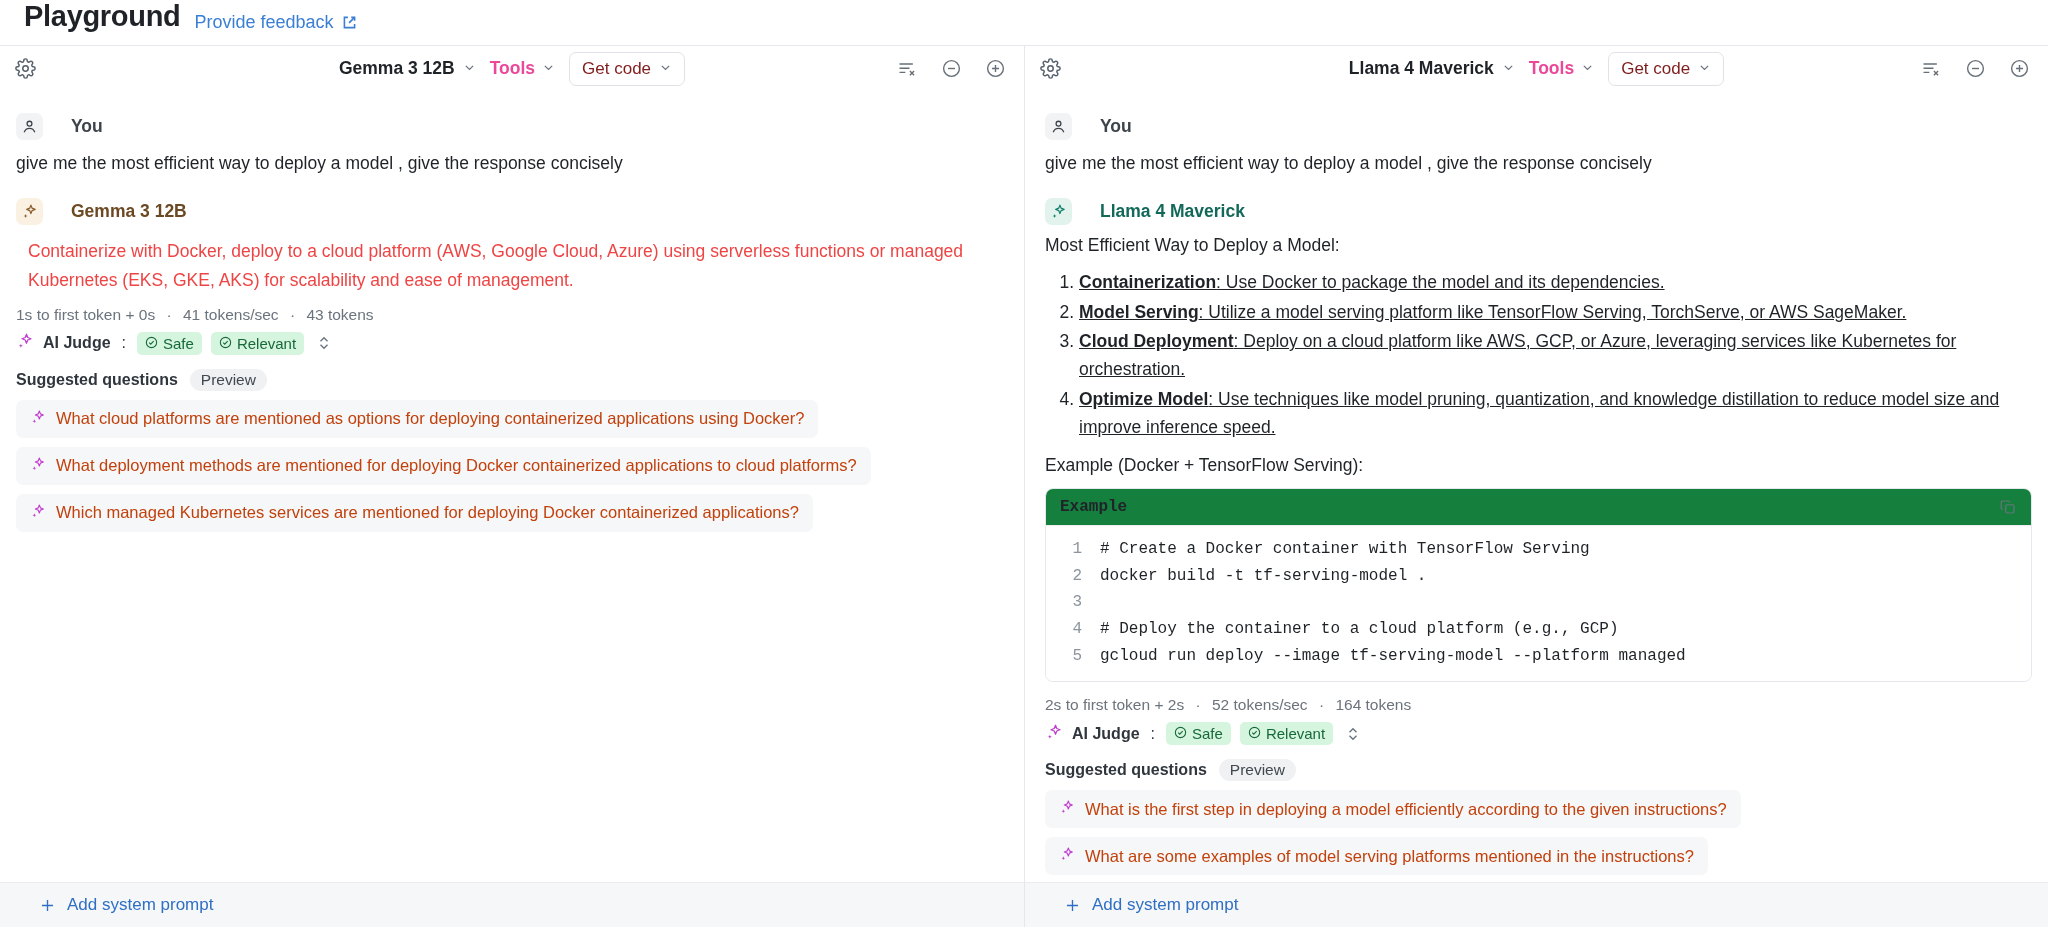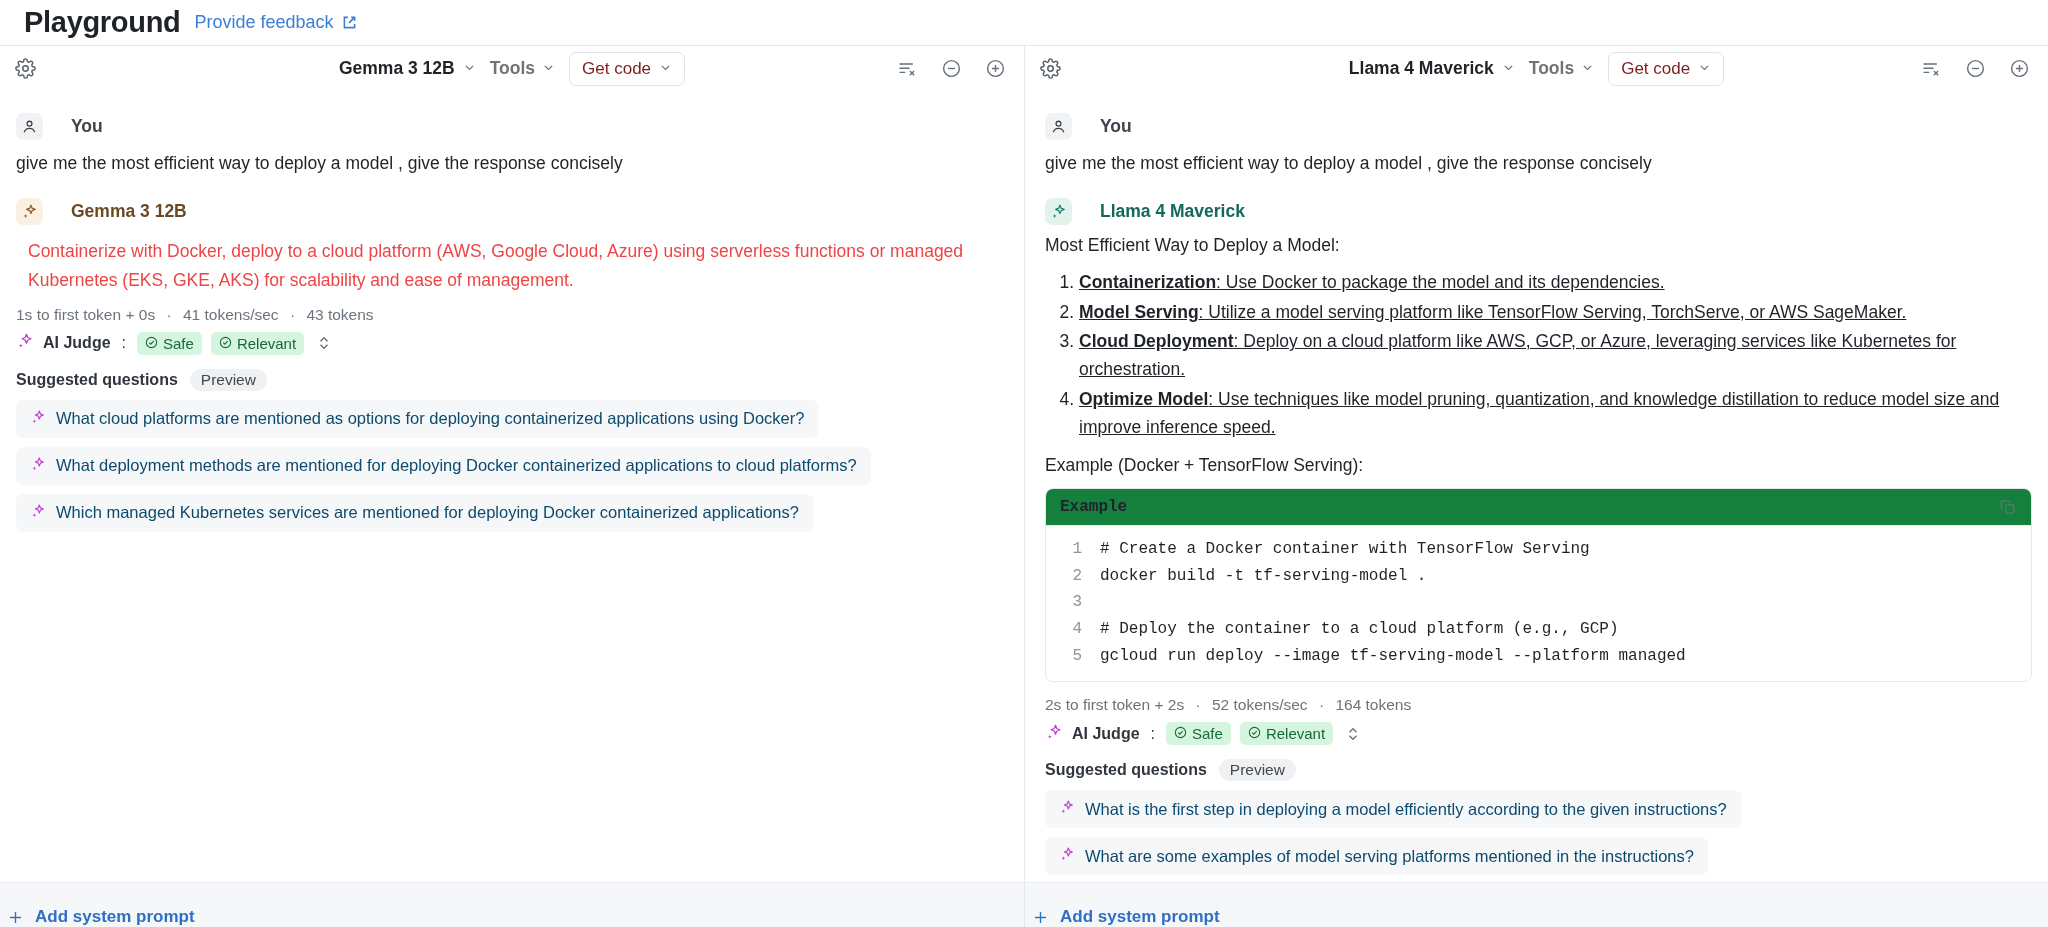--- a/index.html
+++ b/index.html
@@ -9,21 +9,21 @@
     background: #ffffff;
     font-family: "Liberation Sans", sans-serif;
     color: #1f2328;
     overflow: hidden;
   }
   .page { position: relative; width: 2048px; height: 927px; display: flex; flex-direction: column; }
 
   
   .topbar {
     height: 45px;
-    display: flex; align-items: center;
+    display: flex; 
     padding: 0 0 0 24px;
     gap: 14px;
     flex: 0 0 auto;
   }
   .app-title { font-size: 29px; font-weight: 700; letter-spacing: -0.3px; color: #1f2328; }
   .feedback-wrap { display: flex; align-items: center; gap: 7px; }
   .feedback-link { font-size: 18px; color: #3b7fd4; cursor: pointer; }
   .ext-icon { display: inline-flex; color: #3b7fd4; }
 
   
@@ -40,21 +40,21 @@
     position: relative;
   }
   .gear-btn { width: 30px; height: 30px; display: flex; align-items: center; justify-content: center; color: #55606b; cursor: pointer; }
   .toolbar-center {
     position: absolute; left: 0; right: 0;
     display: flex; align-items: center; justify-content: center; gap: 14px;
     pointer-events: none;
   }
   .toolbar-center > * { pointer-events: auto; }
   .model-select { display: flex; align-items: center; gap: 8px; font-size: 17.5px; font-weight: 700; color: #1f2328; cursor: pointer; }
-  .tools-select { display: flex; align-items: center; gap: 7px; font-size: 17.5px; font-weight: 700; color: #737373; cursor: pointer; }
+  .tools-select { display: flex; align-items: center; gap: 7px; font-size: 17.5px; font-weight: 700; color: #ec4899; cursor: pointer; }
   .getcode-btn {
     display: flex; align-items: center; gap: 8px;
     font-size: 17px; color: #7f1d1d;
     border: 1px solid #dfe2e6; border-radius: 7px;
     padding: 6px 12px; background: #fff; cursor: pointer;
   }
   .chev { display: inline-block; color: #6b737c; }
   .toolbar-right { margin-left: auto; display: flex; align-items: center; gap: 18px; color: #676f78; }
   .tb-icon { width: 26px; height: 26px; display: flex; align-items: center; justify-content: center; cursor: pointer; }
 
@@ -108,31 +108,31 @@
   .updown { display: flex; flex-direction: column; color: #6b737c; margin-left: 4px; cursor: pointer; }
 
   
   .sugg-head { display: flex; align-items: center; gap: 12px; margin: 6px 0 9px 0; }
   .sugg-title { font-size: 16px; font-weight: 700; color: #30363d; }
   .preview-chip { font-size: 15.5px; color: #42484f; background: #f0f1f3; border-radius: 13px; padding: 2px 11px; }
   .sugg-item {
     display: flex; align-items: center; gap: 10px;
     background: #f6f7f8; border-radius: 7px;
     padding: 9px 14px; margin-bottom: 9px;
-    font-size: 16.5px; color: #0c4a6e; cursor: pointer;
+    font-size: 16.5px; color: #c2410c; cursor: pointer;
     width: max-content; max-width: 100%;
   }
 
   
   .sysprompt {
     flex: 0 0 auto; height: 45px;
     background: #f6f7f8;
     border-top: 1px solid #e9ebee;
-    display: flex; align-items: flex-end; gap: 10px;
-    padding: 0 6px; cursor: pointer; font-weight: bold;
+    display: flex; align-items: center; gap: 10px;
+    padding: 0 38px; cursor: pointer;
   }
   .sysprompt-label { font-size: 17px; color: #2f6fc4; }
   .plus-ico { color: #2f6fc4; display: flex; }
   .pane.right .sysprompt { border-left: 0; }
 </style>
 </head>
 <body>
 
 <div class="page">
 

